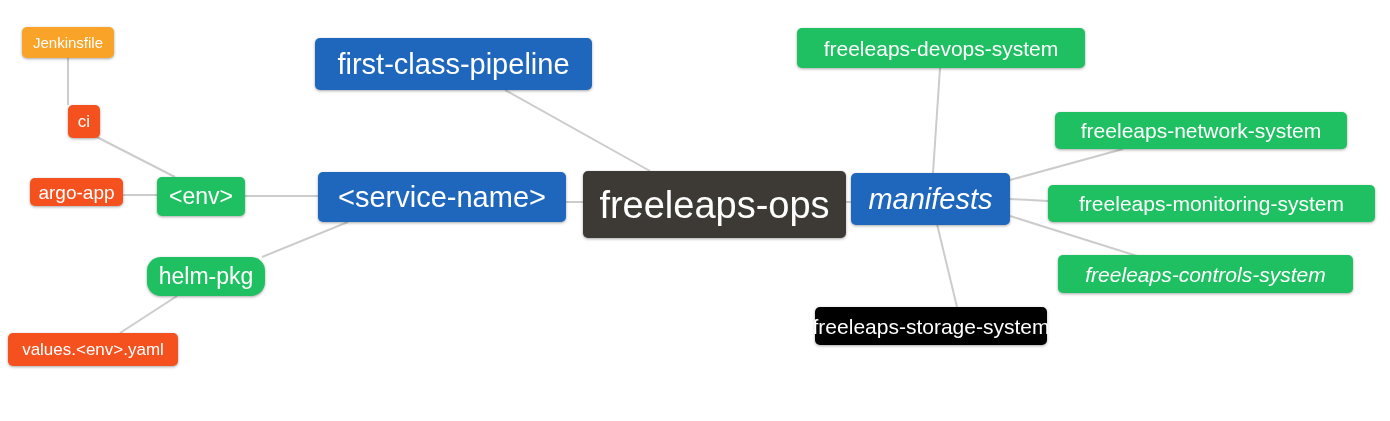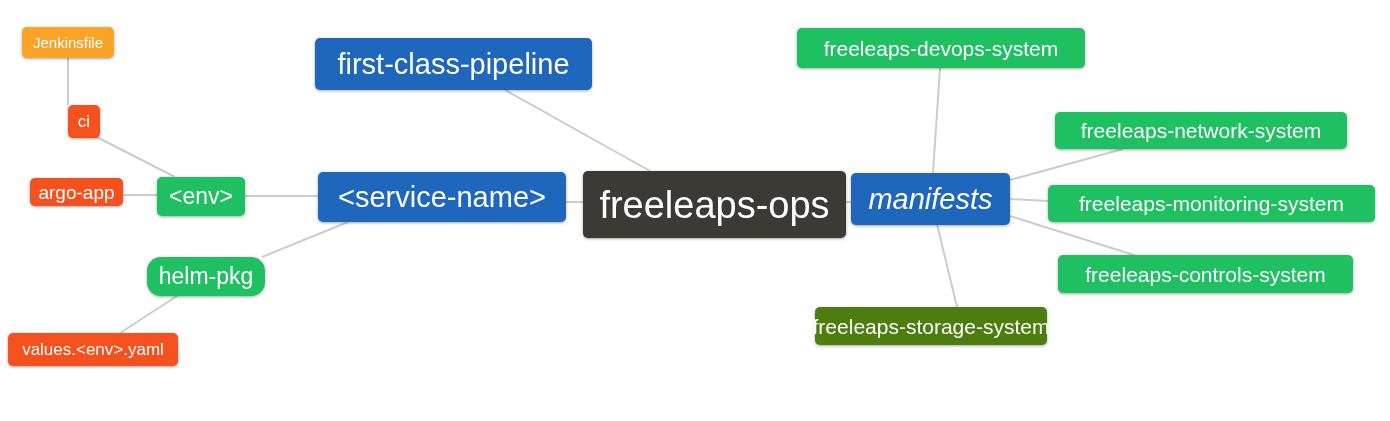--- a/index.html
+++ b/index.html
@@ -92,20 +92,20 @@
       </div>
       <div class="node" style="left: 797px; top: 28px; width: 288px; height: 40px; font-size: 21px; background: rgb(31, 192, 97);">
         <span>freeleaps-devops-system</span>
       </div>
       <div class="node" style="left: 1055px; top: 112px; width: 292px; height: 37px; font-size: 21px; background: rgb(31, 192, 97);">
         <span>freeleaps-network-system</span>
       </div>
       <div class="node" style="left: 1048px; top: 185px; width: 327px; height: 37px; font-size: 21px; background: rgb(31, 192, 97);">
         <span>freeleaps-monitoring-system</span>
       </div>
-      <div class="node" style="left: 1058px; top: 255px; width: 295px; height: 38px; font-size: 21px; background: rgb(31, 192, 97);">
+      <div class="node" style="left: 1058px; top: 255px; width: 295px; height: 38px; font-size: 21px; background: rgb(31, 192, 97); font-style: italic;">
         <span>freeleaps-controls-system</span>
       </div>
-      <div class="node" style="left: 815px; top: 307px; width: 232px; height: 38px; font-size: 21px; background: #4d7c0f;">
+      <div class="node" style="left: 815px; top: 307px; width: 232px; height: 38px; font-size: 21px; background: #000000;">
         <span>freeleaps-storage-system</span>
       </div>
     </div>
 </div>
 
 </body></html>

